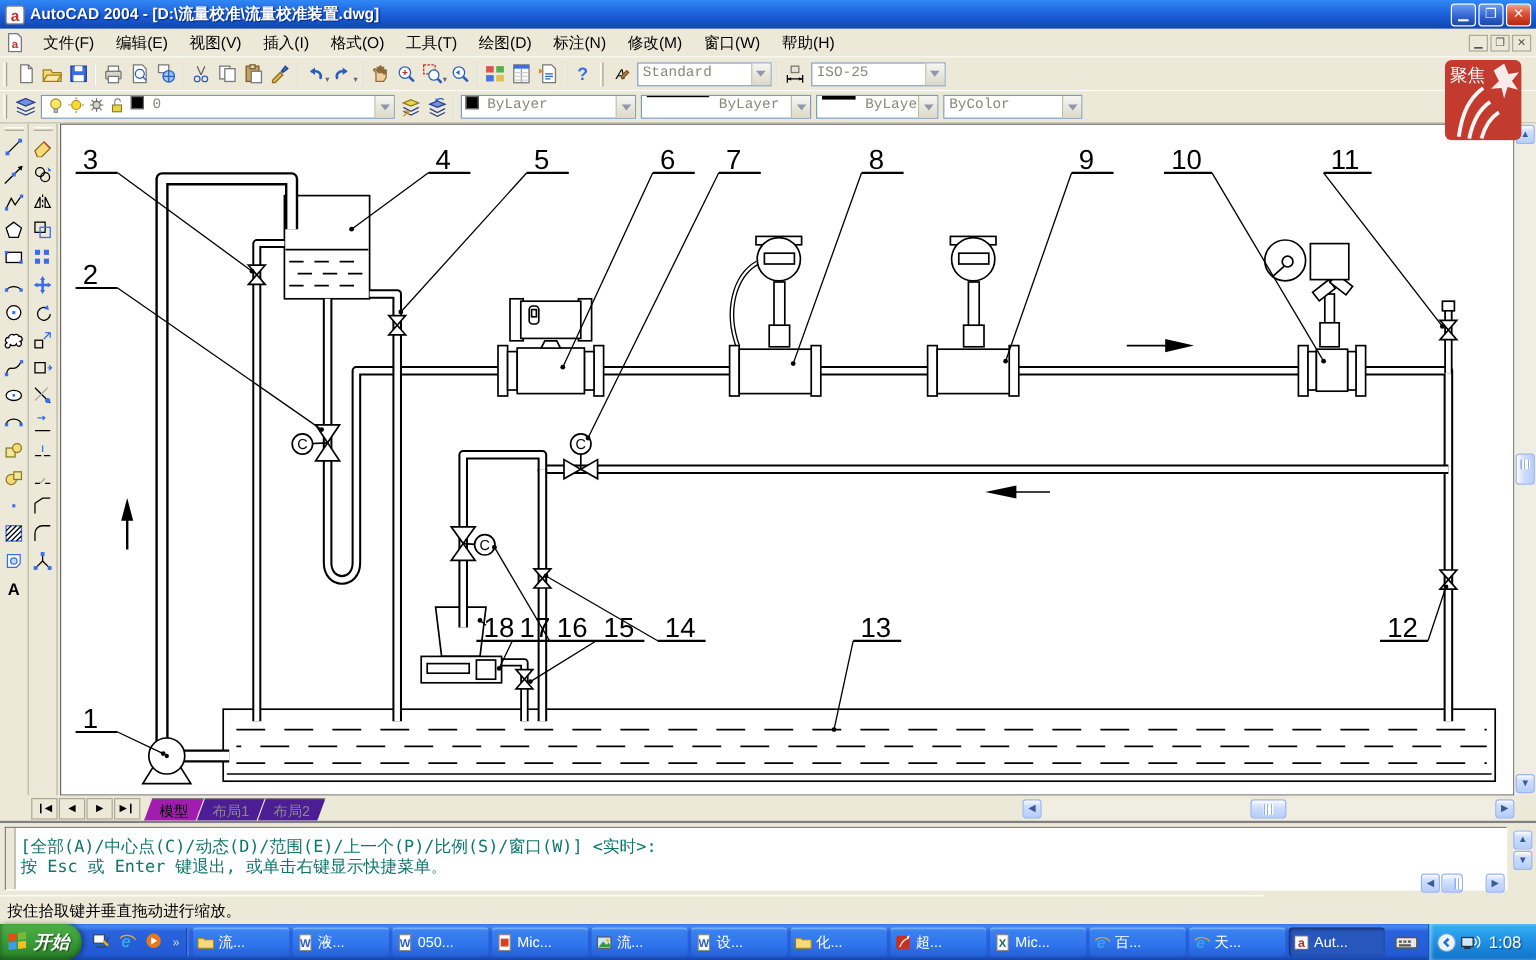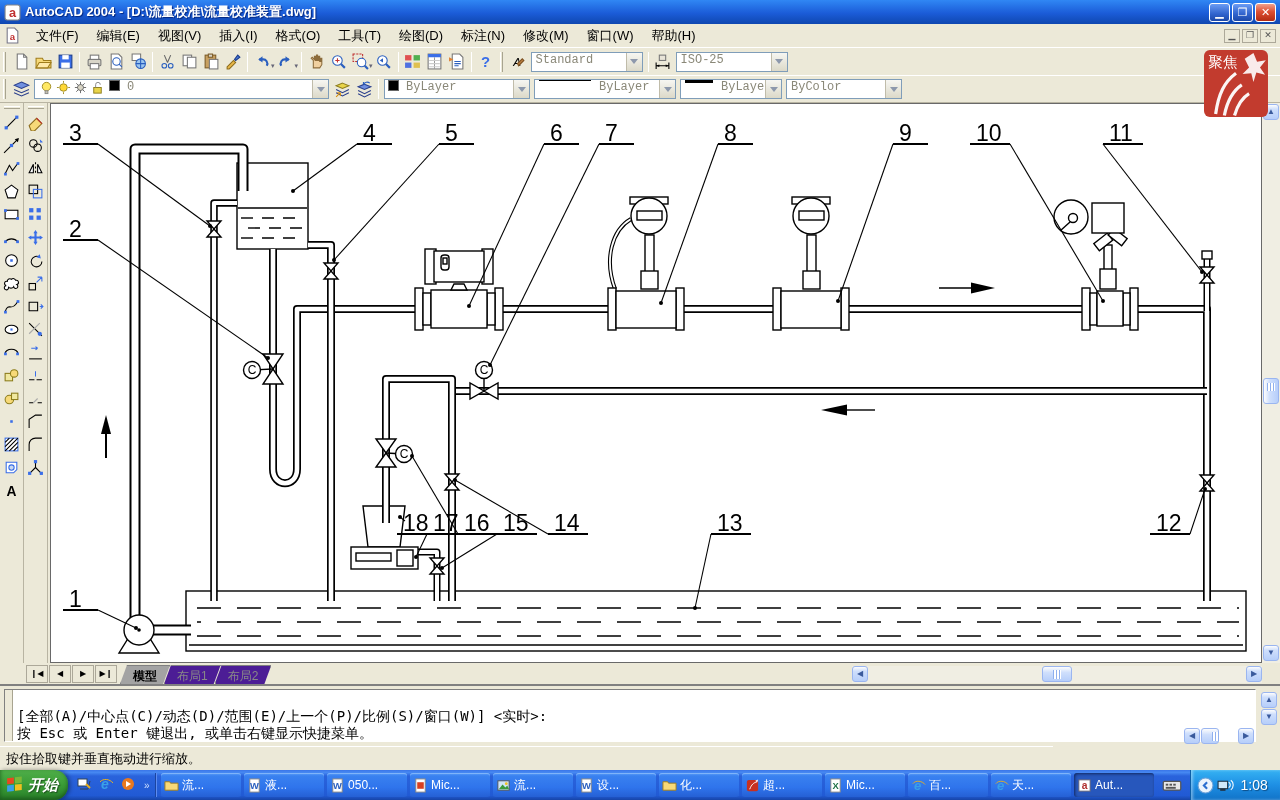--- a/index.html
+++ b/index.html
@@ -64,36 +64,36 @@
     background:repeating-linear-gradient(90deg,#8fb0ee 0 1px,#fff 1px 3px);}
   
   .tabrow{position:absolute;left:0;top:663px;width:1280px;height:23px;background:#ECE9D8;
     border-bottom:2px solid #808080;display:flex;align-items:flex-end;}
   .navbtns{display:flex;margin:0 2px 1px 26px;}
   .nbtn{width:22px;height:18px;border:1px solid #aca899;background:#ECE9D8;color:#000;
     font-size:8px;text-align:center;line-height:16px;margin-right:1px;}
   .tab{height:19px;padding:2px 12px 0;font-size:12px;color:#888;background:#4c1d95;
     border:1px solid #808080;border-bottom:none;clip-path:polygon(7px 0,100% 0,calc(100% - 7px) 100%,0 100%);
     margin-right:-6px;}
-  .tab.active{background:#a3a3a3;color:#000;font-weight:bold;z-index:2;}
+  .tab.active{background:#a21caf;color:#000;font-weight:normal;z-index:2;}
   .hscroll{position:absolute;left:852px;top:3px;width:410px;height:17px;background:#f0eee3;}
   .hbtn{position:absolute;top:0;width:16px;height:16px;border:1px solid #9ab5f0;border-radius:3px;
     background:linear-gradient(180deg,#fdfdfd,#cfdffc 30%,#b6cefa);color:#3a5a9c;font-size:8px;
     text-align:center;line-height:14px;}
   .hthumb{position:absolute;top:0;height:16px;width:30px;border:1px solid #9ab5f0;border-radius:3px;
     background:linear-gradient(180deg,#fdfdfd,#cfdffc 40%,#b6cefa);}
   .hthumb:after{content:"";display:block;margin:3px 10px;width:8px;height:9px;
     background:repeating-linear-gradient(90deg,#8fb0ee 0 1px,#fff 1px 3px);}
   
   .cmdwin{position:absolute;left:0;top:686px;width:1280px;height:60px;background:#ECE9D8;padding:2px;}
   .cmdbox{position:absolute;left:4px;top:3px;width:1252px;height:53px;background:#fff;
     border:1px solid;border-color:#808080 #fff #fff #808080;display:flex;}
   .cmdgrip{width:8px;background:#ECE9D8;border-right:1px solid #a8a490;}
-  .cmdtext{padding:18px 4px;font-family:"DejaVu Sans Mono","Liberation Mono",monospace;
-    font-size:14px;line-height:17px;color:#000000;white-space:pre;}
+  .cmdtext{padding:8px 4px;font-family:"DejaVu Sans Mono","Liberation Mono",monospace;
+    font-size:14px;line-height:17px;color:#0f766e;white-space:pre;}
   .cmd-vsb{position:absolute;right:2px;top:6px;width:18px;}
   .cmd-hsb{position:absolute;right:26px;top:42px;width:70px;height:16px;}
   
   .statusbar{position:absolute;left:0;top:746px;width:1053px;height:24px;background:#ECE9D8;
     border-top:1px solid #fff;display:flex;align-items:center;}
   .statusbar .msg{font-size:13px;color:#000;padding-left:6px;}
   
   .taskbar{position:absolute;left:0;top:770px;width:1280px;height:30px;
     background:linear-gradient(180deg,#3a75e8 0%,#4688f2 8%,#2a63dc 20%,#215ad4 85%,#1745a8 100%);
     display:flex;align-items:center;}

